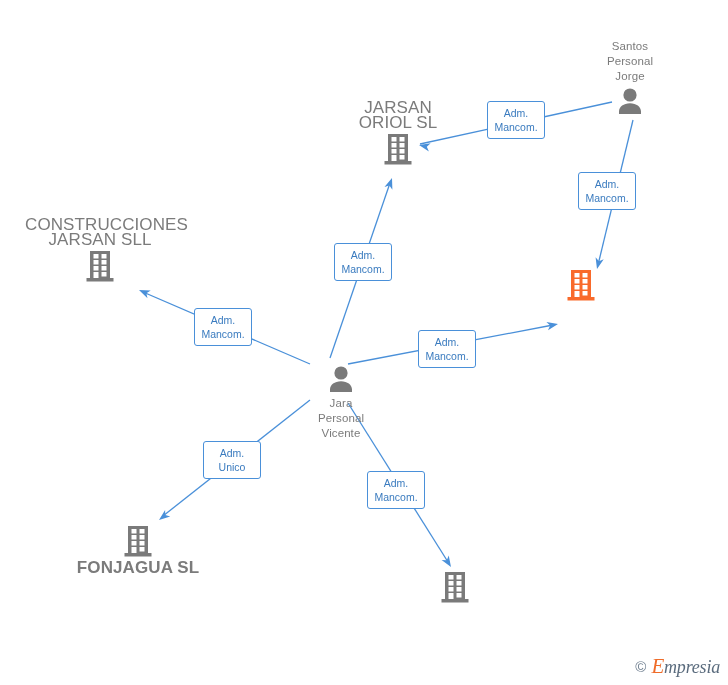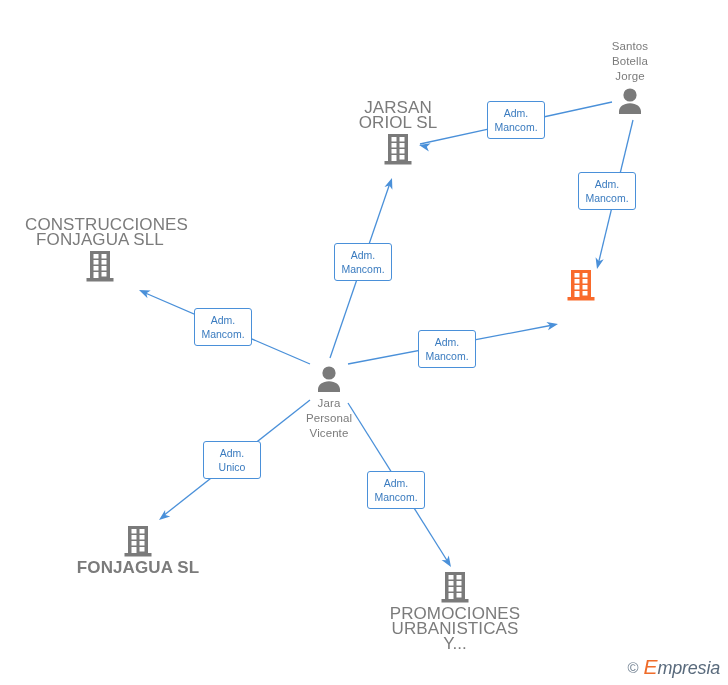--- a/index.html
+++ b/index.html
@@ -82,21 +82,21 @@
     display: flex;
     align-items: center;
     gap: 5px;
     font-size: 17px;
   }
   #watermark .copy {
     color: #6f7f90;
     font-size: 15px;
   }
   #watermark .brand {
-    font-family: Liberation Sans, sans-serif;
+    font-family: Liberation Serif, serif;
     font-style: italic;
     font-size: 18px;
     color: #5a6b7d;
     letter-spacing: -.2px;
   }
   #watermark .brand .cap {
     color: #ef6c2a;
     font-size: 21px;
   }
 </style>
@@ -138,21 +138,21 @@
               <rect x="16.5" y="11" width="5" height="4.5"></rect>
               <rect x="8.5" y="17" width="5" height="4.5"></rect>
               <rect x="16.5" y="17" width="5" height="4.5"></rect>
               <rect x="8.5" y="23" width="5" height="6"></rect>
               <rect x="16.5" y="23" width="5" height="4.5"></rect>
             </g>
           </svg></span>
       </div>
       <div class="node person label-above" style="left: 630px; top: 39px;">
         <div class="label">Santos
-Botella
+Personal
 Jorge</div>
         <span class="glyph"><svg width="30" height="30" viewBox="0 0 30 30">
             <g fill="#7a7a7a">
               <circle cx="15" cy="9" r="6.6"></circle>
               <path d="M15 17.2c-6.4 0-11 3.6-11 8.1V28h22v-2.7c0-4.5-4.6-8.1-11-8.1z"></path>
             </g>
           </svg></span>
       </div>
       <div class="node company highlight label-above" style="left: 581px; top: 266px;">
         <span class="glyph"><svg width="30" height="34" viewBox="0 0 30 34">
@@ -167,39 +167,39 @@
               <rect x="16.5" y="11" width="5" height="4.5"></rect>
               <rect x="8.5" y="17" width="5" height="4.5"></rect>
               <rect x="16.5" y="17" width="5" height="4.5"></rect>
               <rect x="8.5" y="23" width="5" height="6"></rect>
               <rect x="16.5" y="23" width="5" height="4.5"></rect>
             </g>
           </svg></span>
       </div>
       <div class="node company label-above" style="left: 100px; top: 217px;">
         <div class="label">CONSTRUCCIONES
-FONJAGUA SLL</div>
-        <span class="glyph"><svg width="30" height="34" viewBox="0 0 30 34">
-            <g fill="#7a7a7a">
-              <rect x="5" y="2" width="20" height="27"></rect>
-              <rect x="1.5" y="29" width="27" height="3.5"></rect>
-            </g>
-            <g fill="#ffffff">
-              <rect x="8.5" y="5" width="5" height="4.5"></rect>
-              <rect x="16.5" y="5" width="5" height="4.5"></rect>
-              <rect x="8.5" y="11" width="5" height="4.5"></rect>
-              <rect x="16.5" y="11" width="5" height="4.5"></rect>
-              <rect x="8.5" y="17" width="5" height="4.5"></rect>
-              <rect x="16.5" y="17" width="5" height="4.5"></rect>
-              <rect x="8.5" y="23" width="5" height="6"></rect>
-              <rect x="16.5" y="23" width="5" height="4.5"></rect>
-            </g>
-          </svg></span>
-      </div>
-      <div class="node person label-below" style="left: 329px; top: 364px;">
+JARSAN SLL</div>
+        <span class="glyph"><svg width="30" height="34" viewBox="0 0 30 34">
+            <g fill="#7a7a7a">
+              <rect x="5" y="2" width="20" height="27"></rect>
+              <rect x="1.5" y="29" width="27" height="3.5"></rect>
+            </g>
+            <g fill="#ffffff">
+              <rect x="8.5" y="5" width="5" height="4.5"></rect>
+              <rect x="16.5" y="5" width="5" height="4.5"></rect>
+              <rect x="8.5" y="11" width="5" height="4.5"></rect>
+              <rect x="16.5" y="11" width="5" height="4.5"></rect>
+              <rect x="8.5" y="17" width="5" height="4.5"></rect>
+              <rect x="16.5" y="17" width="5" height="4.5"></rect>
+              <rect x="8.5" y="23" width="5" height="6"></rect>
+              <rect x="16.5" y="23" width="5" height="4.5"></rect>
+            </g>
+          </svg></span>
+      </div>
+      <div class="node person label-below" style="left: 341px; top: 364px;">
         <span class="glyph"><svg width="30" height="30" viewBox="0 0 30 30">
             <g fill="#7a7a7a">
               <circle cx="15" cy="9" r="6.6"></circle>
               <path d="M15 17.2c-6.4 0-11 3.6-11 8.1V28h22v-2.7c0-4.5-4.6-8.1-11-8.1z"></path>
             </g>
           </svg></span>
         <div class="label">Jara
 Personal
 Vicente</div>
       </div>
@@ -232,23 +232,20 @@
               <rect x="8.5" y="5" width="5" height="4.5"></rect>
               <rect x="16.5" y="5" width="5" height="4.5"></rect>
               <rect x="8.5" y="11" width="5" height="4.5"></rect>
               <rect x="16.5" y="11" width="5" height="4.5"></rect>
               <rect x="8.5" y="17" width="5" height="4.5"></rect>
               <rect x="16.5" y="17" width="5" height="4.5"></rect>
               <rect x="8.5" y="23" width="5" height="6"></rect>
               <rect x="16.5" y="23" width="5" height="4.5"></rect>
             </g>
           </svg></span>
-        <div class="label">PROMOCIONES
-URBANISTICAS
-Y...</div>
       </div>
     </div>
   <div id="rels-layer">
       <div class="rel" style="left: 516px; top: 119px;">Adm.
 Mancom.</div>
       <div class="rel" style="left: 607px; top: 190px;">Adm.
 Mancom.</div>
       <div class="rel" style="left: 363px; top: 261px;">Adm.
 Mancom.</div>
       <div class="rel" style="left: 223px; top: 326px;">Adm.

